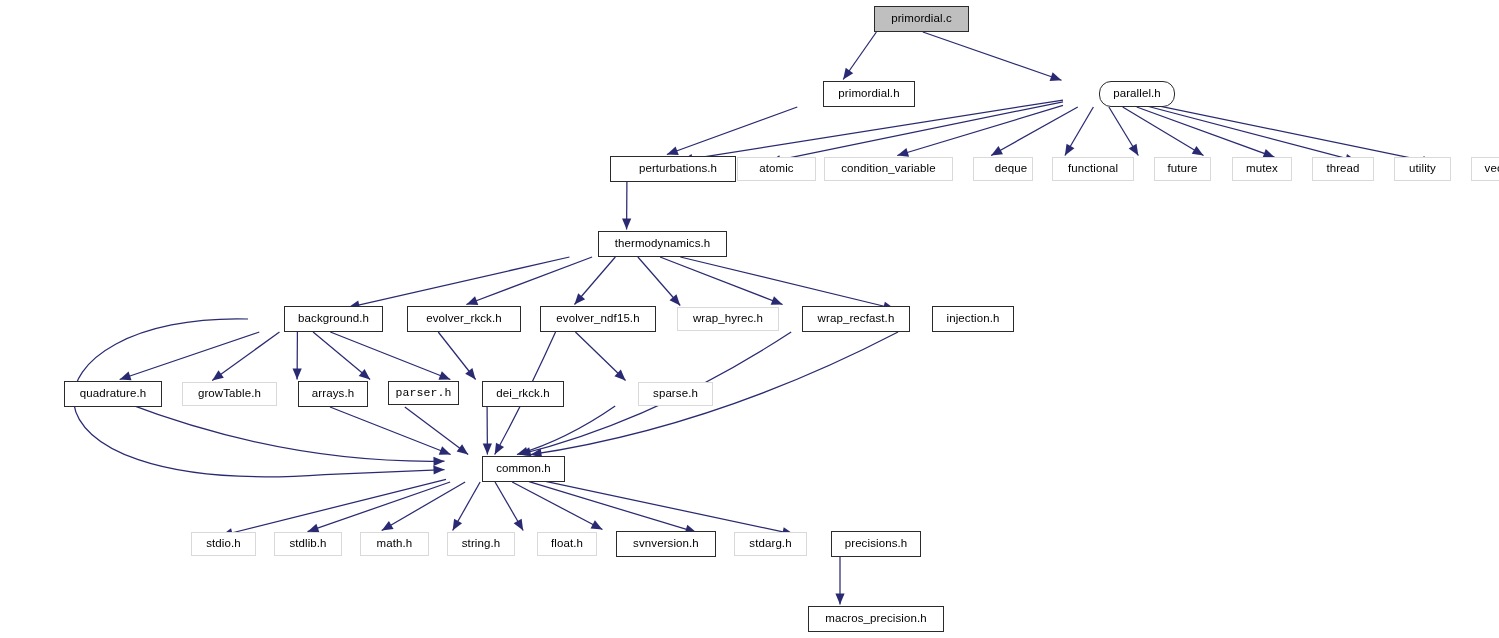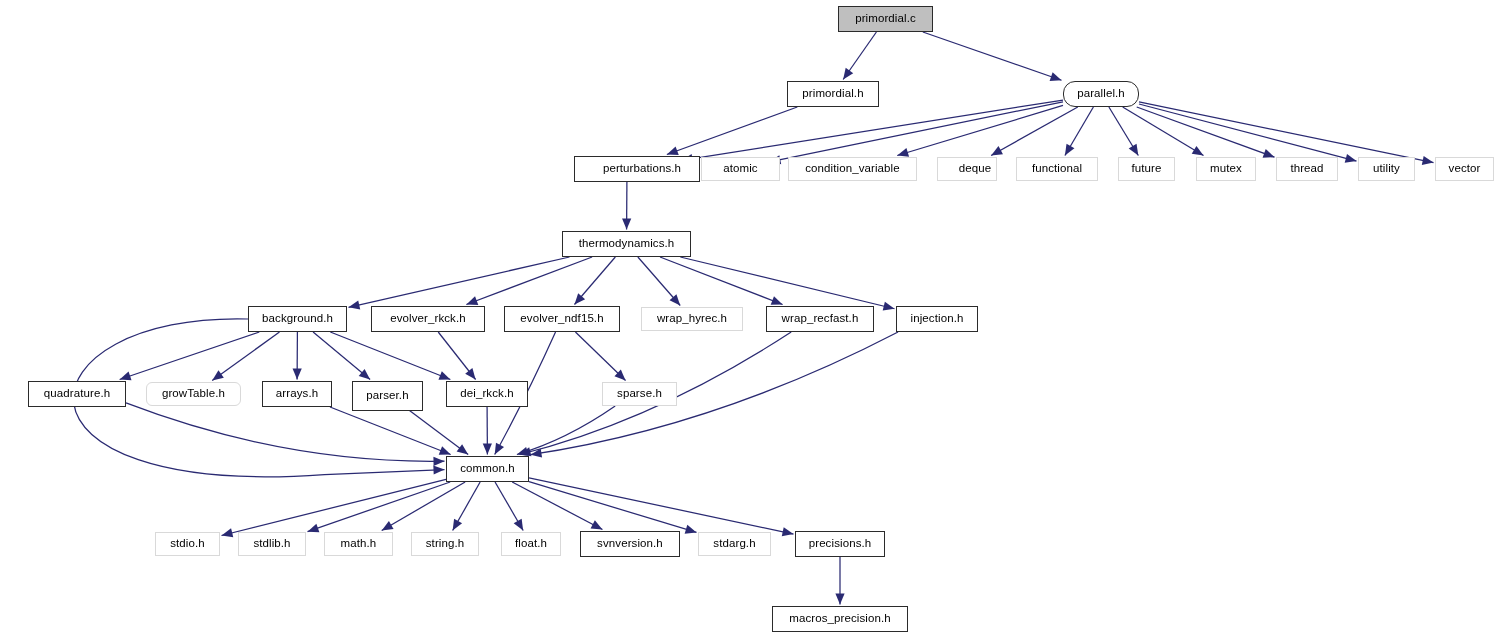--- a/index.html
+++ b/index.html
@@ -30,20 +30,21 @@
     display: flex;
     align-items: center;
     justify-content: center;
     white-space: nowrap;
     background: #ffffff;
     color: #000000;
     font-size: 11.5px;
     line-height: 1;
     letter-spacing: 0.1px;
     z-index: 5;
+    margin-left: 36px;
   }
   .node.solid {
     border: 1.6px solid #2b2b2b;
   }
   .node.faint {
     border: 1.3px solid #d9d9d9;
   }
   .node.current {
     border: 1.6px solid #2b2b2b;
     background: #bfbfbf;
@@ -205,27 +206,27 @@
       </div>
       <div class="node solid" style="left: 766px; top: 306px; width: 108px; height: 26px;">
         <span class="node-label">wrap_recfast.h</span>
       </div>
       <div class="node solid" style="left: 896px; top: 306px; width: 82px; height: 26px;">
         <span class="node-label">injection.h</span>
       </div>
       <div class="node solid" style="left: 28px; top: 381px; width: 98px; height: 26px;">
         <span class="node-label">quadrature.h</span>
       </div>
-      <div class="node faint" style="left: 146px; top: 382px; width: 95px; height: 24px; border-radius: 6px;">
+      <div class="node faint" style="left: 146px; top: 382px; width: 95px; height: 24px;">
         <span class="node-label">growTable.h</span>
       </div>
       <div class="node solid" style="left: 262px; top: 381px; width: 70px; height: 26px;">
         <span class="node-label">arrays.h</span>
       </div>
-      <div class="node solid" style="left: 352px; top: 381px; width: 71px; height: 30px;">
+      <div class="node solid" style="left: 352px; top: 381px; width: 71px; height: 24px; font-family: Liberation Mono, monospace;">
         <span class="node-label">parser.h</span>
       </div>
       <div class="node solid" style="left: 446px; top: 381px; width: 82px; height: 26px;">
         <span class="node-label">dei_rkck.h</span>
       </div>
       <div class="node faint" style="left: 602px; top: 382px; width: 75px; height: 24px;">
         <span class="node-label">sparse.h</span>
       </div>
       <div class="node solid" style="left: 446px; top: 456px; width: 83px; height: 26px;">
         <span class="node-label">common.h</span>

